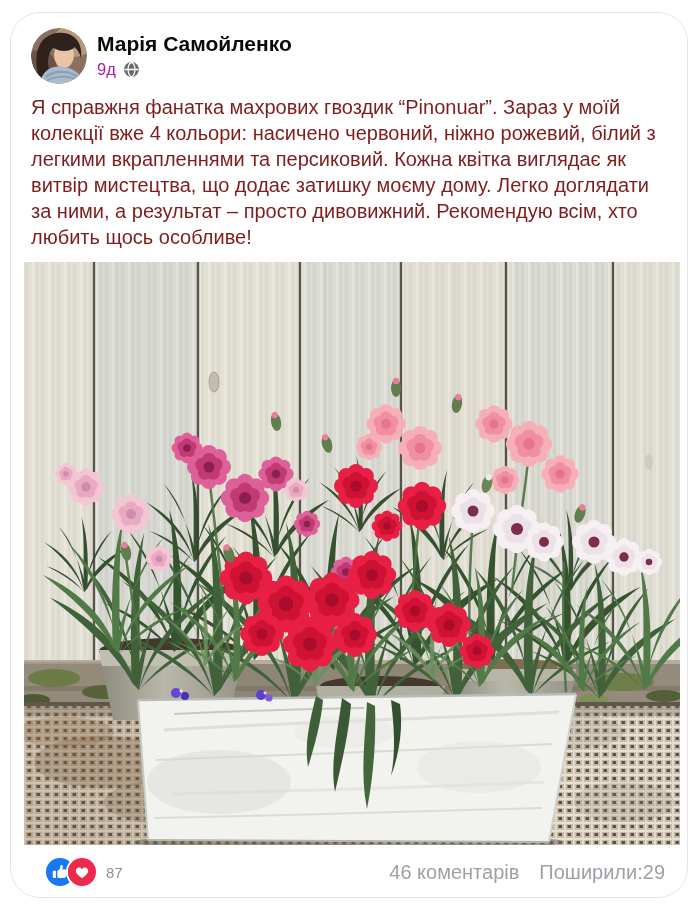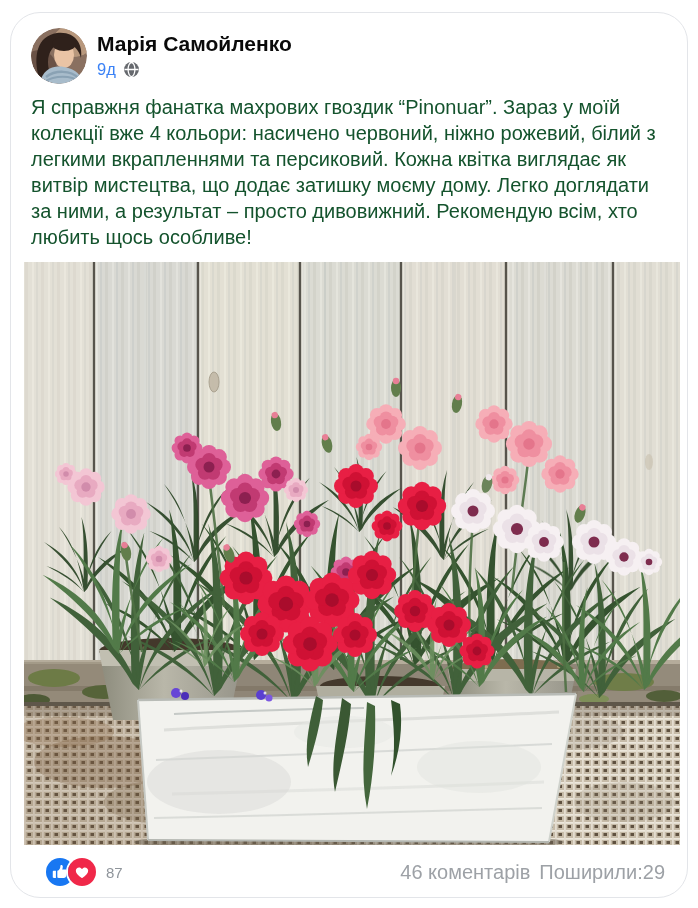--- a/index.html
+++ b/index.html
@@ -3,31 +3,31 @@
 <meta charset="utf-8">
 <style>
   html,body{margin:0;padding:0;background:#ffffff;width:698px;height:908px;
     font-family:"Liberation Sans","DejaVu Sans",sans-serif;}
   .card{position:absolute;left:10px;top:12px;width:676px;height:884px;
     background:#fff;border:1px solid #e3e5e9;border-radius:30px;overflow:hidden;}
   .header{display:flex;gap:10px;padding:15px 20px 0 20px;align-items:flex-start;}
   .avatar{width:56px;height:56px;border-radius:50%;overflow:hidden;flex:0 0 auto;cursor:pointer;}
   .hmeta{padding-top:3px;}
   .author{font-size:21px;font-weight:700;color:#0a0a0a;line-height:1.25;cursor:pointer;}
-  .timerow{display:flex;align-items:center;gap:7px;margin-top:3px;color:#3b82f6;font-size:16.5px;}
-  .bodytext{margin:10px 18px 0 20px;font-size:20px;line-height:26px;color:#14532d;}
+  .timerow{display:flex;align-items:center;gap:7px;margin-top:3px;color:#a21caf;font-size:16.5px;}
+  .bodytext{margin:10px 18px 0 20px;font-size:20px;line-height:26px;color:#7f1d1d;}
   .photo{margin:12px 10px 0 13px;width:656px;height:583px;cursor:pointer;}
   .photo svg{display:block;}
   .footer{margin:13px 22px 0 35px;display:flex;align-items:center;justify-content:space-between;}
   .reactwrap{display:flex;align-items:center;}
   .ricon{width:28px;height:28px;border-radius:50%;box-shadow:0 0 0 2px #fff;display:block;cursor:pointer;}
   .ricon svg{display:block;}
   .love{position:relative;z-index:1;margin-left:-6px;}
   .rcount{margin-left:10px;font-size:15px;color:#8f959b;cursor:pointer;}
-  .stats{display:flex;gap:9px;font-size:20px;color:#9da1a6;margin-left:16px;}
+  .stats{display:flex;gap:20px;font-size:20px;color:#9da1a6;margin-left:16px;}
   .stats span{cursor:pointer;}
   
   .f-red{--o:#e81f44;--m:#cf1134;--i:#a90c2c}
   .f-mag{--o:#de6098;--m:#c13a72;--i:#8c2050}
   .f-sal{--o:#f6aeb7;--m:#ef8fa0;--i:#e4758b}
   .f-wht{--o:#f6f0f2;--m:#ebe1e7;--i:#7e2c4e}
   .f-pal{--o:#f3c6d4;--m:#e8aac1;--i:#d18cab}
 </style>
 </head>
 <body>

